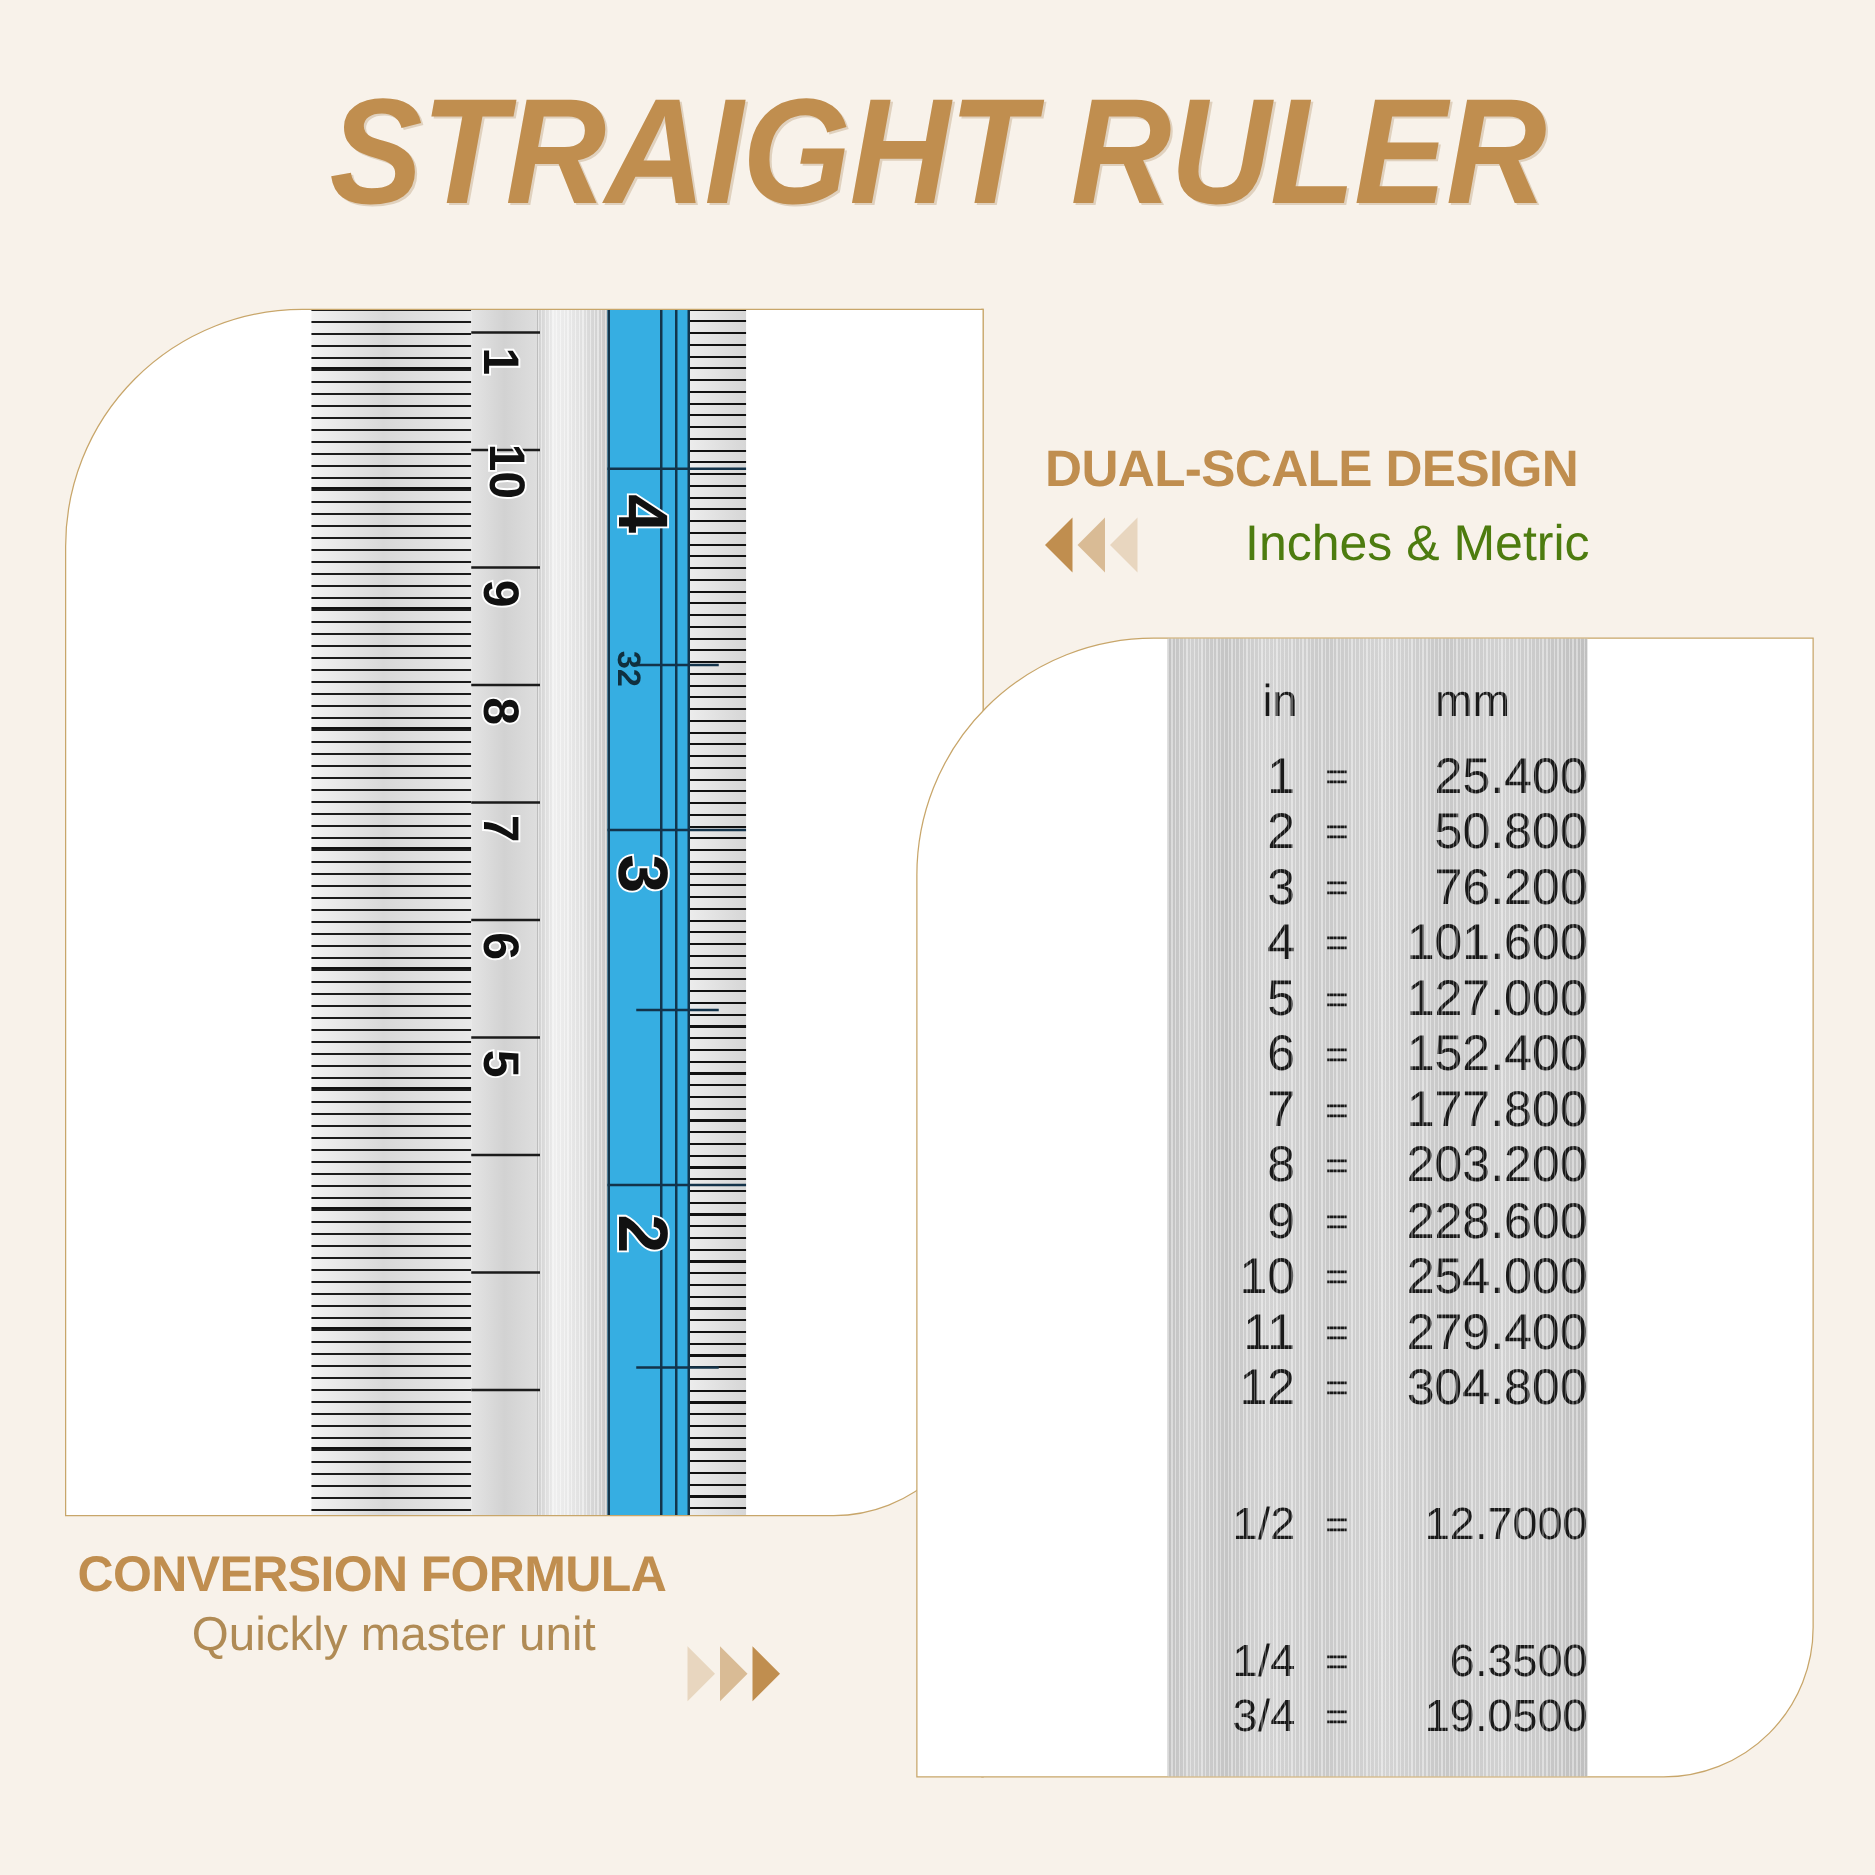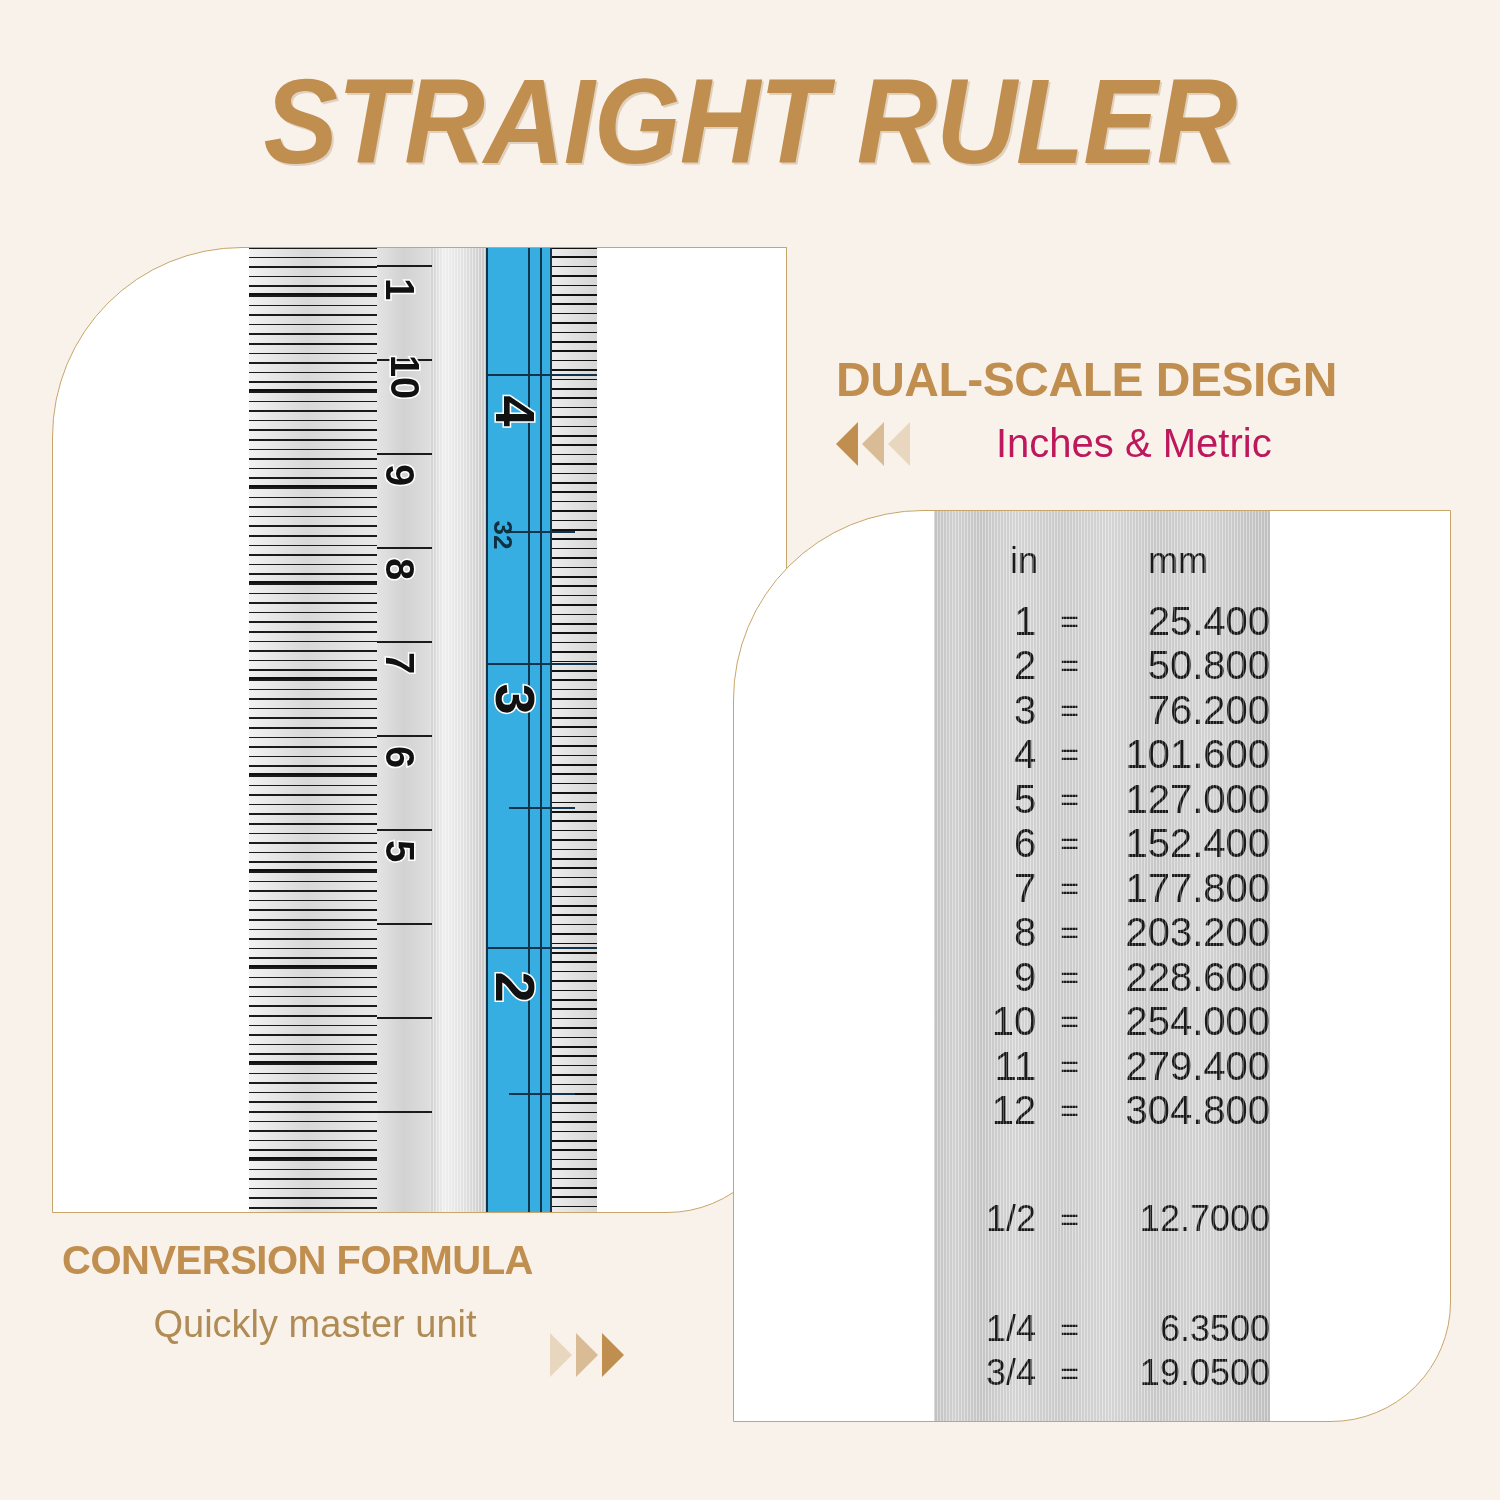--- a/index.html
+++ b/index.html
@@ -184,30 +184,30 @@
   .row.frac .c-mm{font-size:36px;}
 
   
   .head-gold{
     color:#c08e4f;
     font-weight:bold;
     font-family:"Liberation Sans", sans-serif;
     white-space:nowrap;
   }
   #dual-block{position:absolute;left:836px;top:352px;width:600px;}
-  #dual-title{font-size:48px;letter-spacing:-0.5px;}
+  #dual-title{font-size:41px;letter-spacing:-0.5px;}
   #dual-sub-row{display:flex;align-items:center;margin-top:14px;}
   #dual-sub{
-    color:#be185d;font-size:40px;margin-left:86px;
+    color:#4d7c0f;font-size:40px;margin-left:86px;
     font-family:"Liberation Sans", sans-serif;
   }
 
   #conv-block{position:absolute;left:62px;top:1238px;width:700px;}
   #conv-title{font-size:40px;letter-spacing:-0.5px;}
-  #conv-sub-row{display:flex;align-items:flex-start;margin-top:16px;}
+  #conv-sub-row{display:flex;align-items:flex-start;margin-top:0;}
   #conv-sub{
     color:#b08b55;font-size:38px;line-height:1.32;
     text-align:center;width:470px;margin-left:18px;
     font-family:"Liberation Sans", sans-serif;
   }
 
   
   .chev-group{display:flex;align-items:center;gap:4px;}
   .chev{
     width:0;height:0;

